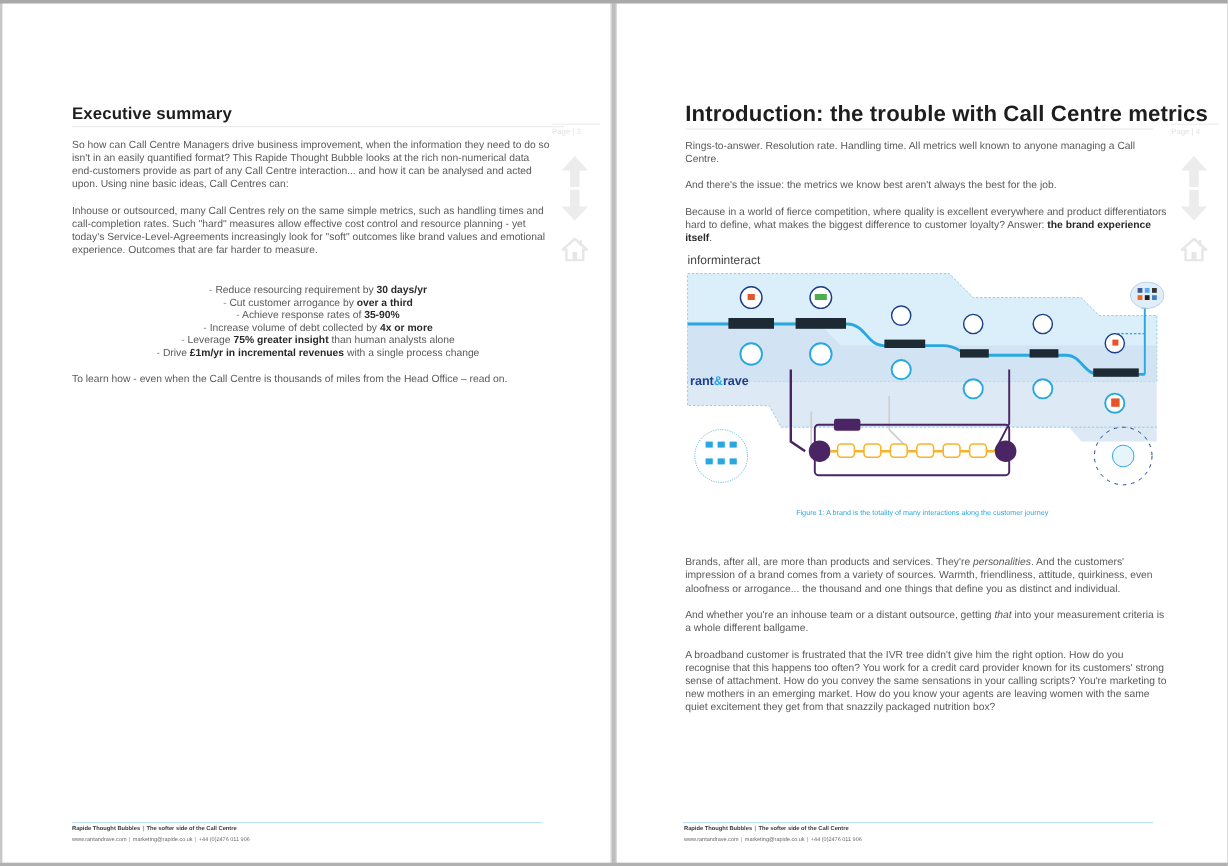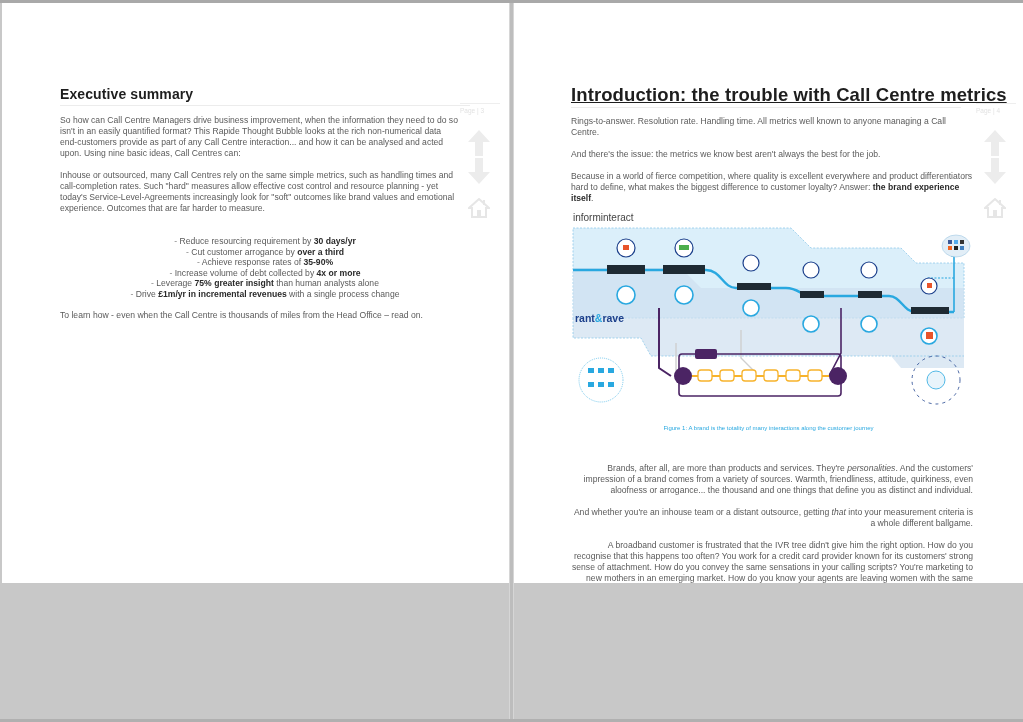--- a/index.html
+++ b/index.html
@@ -1,38 +1,38 @@
 <!DOCTYPE html>
 <html><head>
 <meta charset="utf-8">
 <style>
   * { box-sizing: border-box; margin: 0; padding: 0; }
   html, body { width: 1023px; height: 722px; overflow: hidden; background: #c8c8c8; }
   body { font-family: "Liberation Sans", "DejaVu Sans", sans-serif; position: relative; }
 
   .topbar { position: absolute; left: 0; top: 0; width: 1023px; height: 3px; background: #a9a9a9; }
-  .page { position: absolute; top: 3px; background: #ffffff; height: 580px; overflow: hidden; }
+  .page { position: absolute; top: 3px; background: #ffffff; height: 716px; overflow: hidden; }
   #page-left { left: 2px; width: 507px; }
   #page-right { left: 514px; width: 509px; }
   .spine { position: absolute; top: 3px; left: 509px; width: 5px; height: 716px; background: #bdbdbd; border-left: 1px solid #d6d6d6; border-right: 1px solid #d6d6d6; }
   .bottombar { position: absolute; left: 0; top: 719px; width: 1023px; height: 3px; background: #b0b0b0; }
 
   .heading { position: absolute; color: #1e1e1e; font-weight: bold; }
   #page-left .heading { left: 58px; top: 83px; font-size: 14px; letter-spacing: 0.1px; }
-  #page-right .heading { left: 57px; top: 81px; font-size: 18.5px; letter-spacing: 0.1px; text-decoration: underline; }
+  #page-right .heading { left: 57px; top: 81px; font-size: 18.5px; letter-spacing: 0.1px; }
   .heading-rule { position: absolute; height: 1px; background: #ececec; }
   #page-left .heading-rule { left: 58px; top: 102px; width: 410px; }
   #page-right .heading-rule { left: 57px; top: 104px; width: 390px; }
 
   .body-text { position: absolute; color: #5a5a5a; font-size: 8.6px; line-height: 11px; }
   .body-text p { margin-bottom: 11px; }
   .body-text b { color: #2a2a2a; }
   #page-left .body-text { left: 58px; top: 112px; width: 400px; }
   #page-right .body-text.top { left: 57px; top: 113px; width: 402px; }
-  #page-right .body-text.bottom { left: 57px; top: 460px; width: 402px; text-align: right; }
+  #page-right .body-text.bottom { left: 57px; top: 460px; width: 402px; }
 
   .bullets { list-style: none; margin: 22px 0 11px 10px; }
   .bullets li { line-height: 10.5px; text-align: center; }
   .bullets li::before { content: "-  "; color: #888; }
 
   .side-nav { position: absolute; width: 40px; }
   #page-left .side-nav { left: 458px; top: 100px; }
   #page-right .side-nav { left: 462px; top: 100px; }
   .page-label { font-size: 6.5px; color: #e2e2e2; border-top: 1px solid #eeeeee; padding-top: 3px; margin-bottom: 16px; width: 40px; }
   .nav-icon { display: block; margin-left: 8px; }

